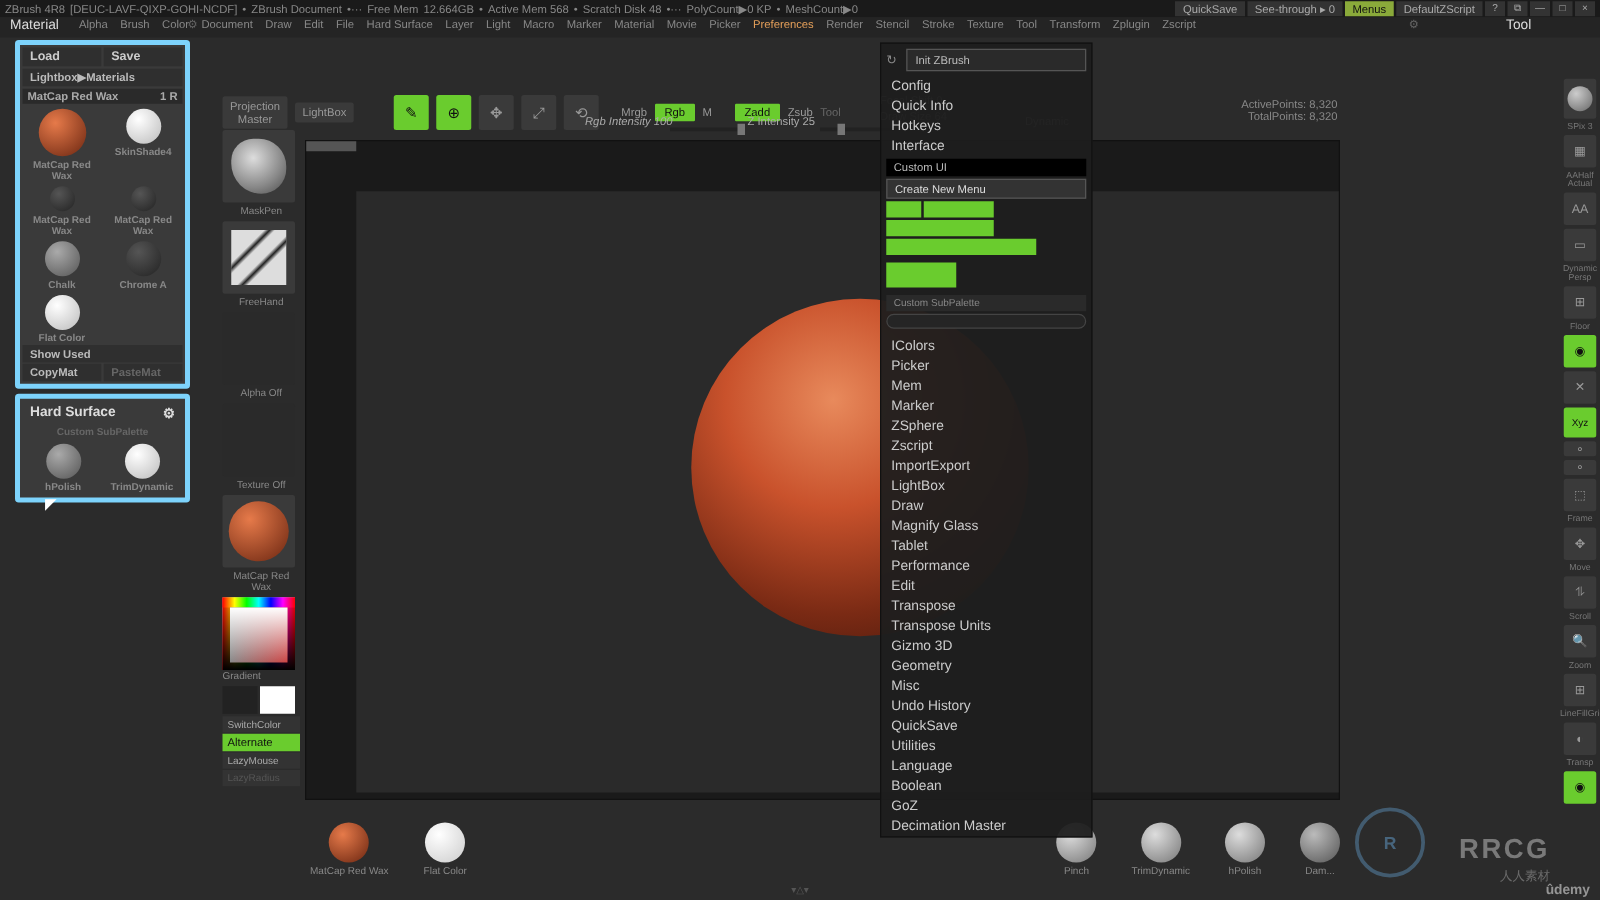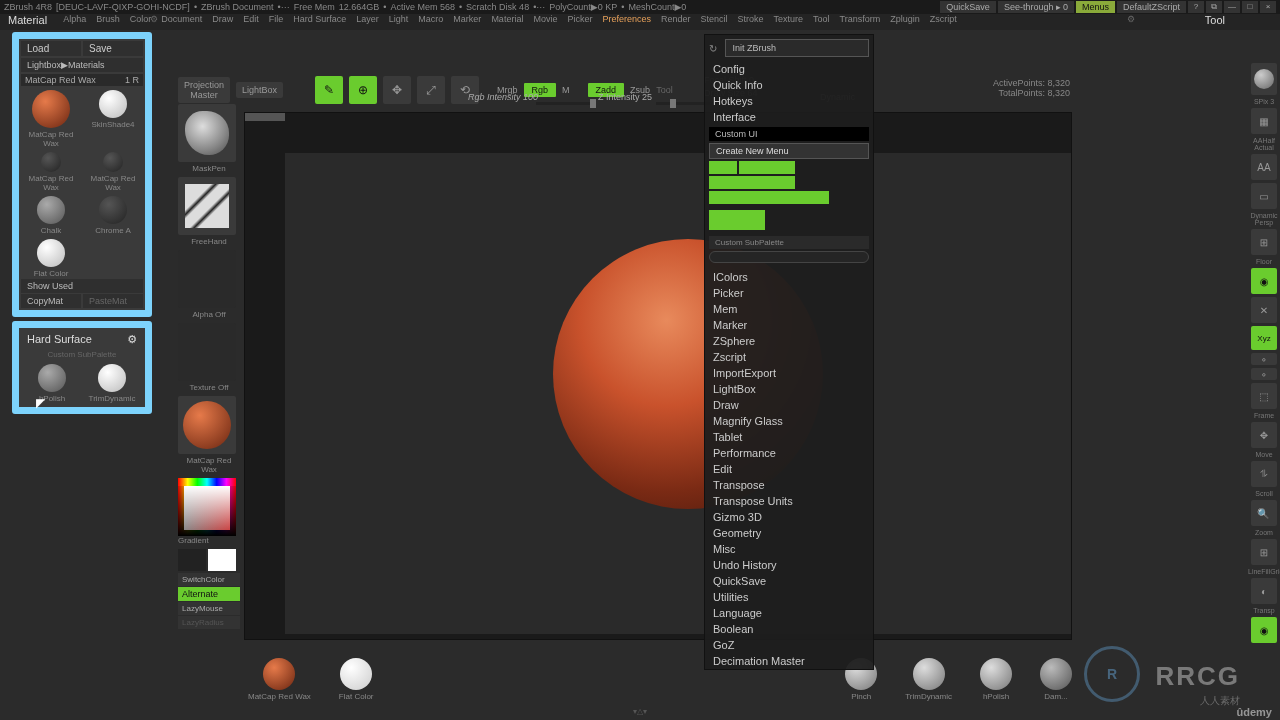--- a/index.html
+++ b/index.html
@@ -21,21 +21,21 @@
 .menu-bar .mitems span.active { color: #e6a05a; }
 .menu-bar .tool-label { position: absolute; right: 55px; color: #ddd; font-size: 11px; }
 .menu-bar .cog { position: absolute; left: 150px; color: #666; }
 .menu-bar .cog2 { position: absolute; right: 145px; color: #666; }
 
 
 .main { position: absolute; top: 30px; left: 0; right: 0; bottom: 0; }
 
 
 .left-panel { position: absolute; left: 12px; top: 2px; width: 140px; }
-.panel-box { background: #3a3a3a; border: 7px solid #7dd3fc; border-radius: 3px; padding: 2px; margin-bottom: 4px; }
+.panel-box { background: #3a3a3a; border: 4px solid #7dd3fc; border-radius: 3px; padding: 2px; margin-bottom: 4px; font-weight: bold; }
 .load-save { display: flex; gap: 2px; }
 .load-save div { flex: 1; background: #2f2f2f; padding: 2px 6px; color: #ccc; font-size: 10px; }
 .lightbox-row { background: #2f2f2f; padding: 2px 6px; font-size: 9px; color: #bbb; margin-top: 2px; }
 .matname { display: flex; justify-content: space-between; background: #2a2a2a; padding: 1px 4px; font-size: 9px; color: #aaa; margin-top: 2px; }
 .mat-grid { display: grid; grid-template-columns: 1fr 1fr; gap: 2px; margin-top: 2px; }
 .mat-cell { position: relative; text-align: center; }
 .mat-sphere { width: 38px; height: 38px; border-radius: 50%; margin: 2px auto; }
 .mat-sphere.red { background: radial-gradient(circle at 35% 30%, #e67a4a, #6a2510); }
 .mat-sphere.white { background: radial-gradient(circle at 35% 30%, #fff, #bbb); }
 .mat-sphere.gray { background: radial-gradient(circle at 35% 30%, #aaa, #555); }
@@ -110,21 +110,21 @@
 .right-bar { position: absolute; right: 0; top: 30px; width: 32px; bottom: 0; background: #2b2b2b; }
 .right-bar .rb-btn { width: 26px; height: 26px; background: #3a3a3a; margin: 3px auto; border-radius: 2px; display: flex; align-items: center; justify-content: center; font-size: 10px; color: #999; }
 .right-bar .rb-btn.on { background: #6acc2e; color: #111; }
 .right-bar .rb-btn.tall { height: 32px; }
 .right-bar .rb-lbl { font-size: 7px; color: #777; text-align: center; }
 
 
 .points-info { position: absolute; right: 210px; top: 48px; font-size: 9px; color: #888; text-align: right; }
 
 
-.wm-rrcg { position: absolute; right: 40px; bottom: 28px; font-size: 26px; font-weight: bold; color: rgba(200,200,200,0.5); letter-spacing: 2px; }
+.wm-rrcg { position: absolute; right: 40px; bottom: 28px; font-size: 22px; font-weight: bold; color: rgba(200,200,200,0.5); letter-spacing: 2px; }
 .wm-rrcg-sub { position: absolute; right: 40px; bottom: 12px; font-size: 10px; color: rgba(200,200,200,0.4); }
 .wm-circ { position: absolute; right: 140px; bottom: 18px; width: 56px; height: 56px; border: 3px solid rgba(90,140,180,0.5); border-radius: 50%; display: flex; align-items: center; justify-content: center; }
 .wm-circ .inner { font-size: 14px; color: rgba(90,140,180,0.6); font-weight: bold; }
 .wm-udemy { position: absolute; right: 8px; bottom: 2px; font-size: 11px; color: rgba(220,220,220,0.6); font-weight: bold; }
 
 
 .cursor { position: absolute; left: 36px; top: 366px; font-size: 12px; color: #fff; z-index: 200; pointer-events: none; }
 
 
 .right-strip { position: absolute; right: 168px; top: 80px; width: 40px; }

